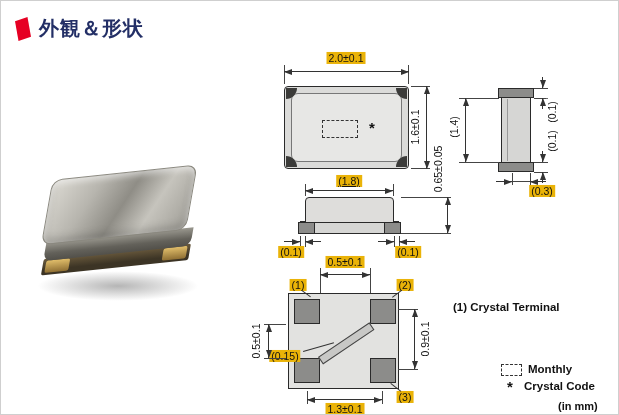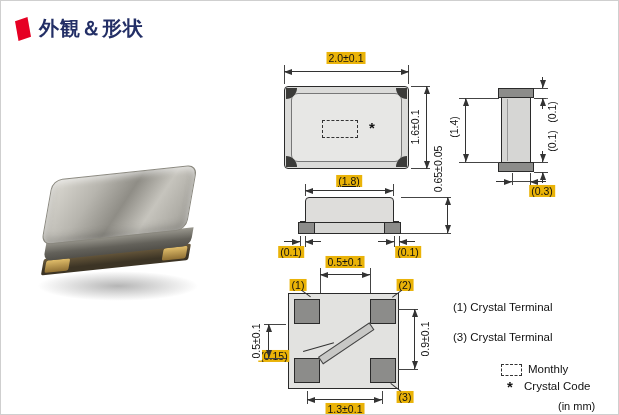--- a/index.html
+++ b/index.html
@@ -29,21 +29,21 @@
   .arr-l::before{content:"";position:absolute;left:0;top:-3.5px;border-style:solid;border-width:3px 8px 3px 0;border-color:transparent #333 transparent transparent;}
   .arr-d{position:absolute;width:0;border-left:1px solid #333;}
   .arr-d::after{content:"";position:absolute;bottom:0;left:-3.5px;border-style:solid;border-width:8px 3px 0 3px;border-color:#333 transparent transparent transparent;}
   .arr-u{position:absolute;width:0;border-left:1px solid #333;}
   .arr-u::before{content:"";position:absolute;top:0;left:-3.5px;border-style:solid;border-width:0 3px 8px 3px;border-color:transparent transparent #333 transparent;}
   .lbl{position:absolute;font-size:10.5px;white-space:nowrap;background:#eab308;padding:0 2px;line-height:1.15;
        transform:translate(-50%,-50%);}
   .lblv{position:absolute;font-size:10.5px;white-space:nowrap;background:#fff;padding:0 2px;line-height:1.15;
        transform:translate(-50%,-50%) rotate(-90deg);}
   .mark{background:transparent;font-size:15px;font-weight:700;}
-  .txt{position:absolute;font-size:11.5px;white-space:nowrap;line-height:1.15;}
+  .txt{position:absolute;font-size:11.5px;white-space:nowrap;line-height:1.15;font-weight:bold;}
   .leader{position:absolute;height:0;border-top:1px solid #333;transform-origin:0 0;}
   .corner{position:absolute;width:11px;height:11px;background:#3b3b39;}
   
   .ph-shadow{position:absolute;left:14px;top:102px;width:162px;height:30px;
     background:radial-gradient(ellipse at center,rgba(25,25,25,.32) 0%,rgba(25,25,25,0) 70%);}
   .ph-grp{position:absolute;left:10px;top:6px;width:172px;height:112px;transform:rotate(-6deg);}
   .ph-base{position:absolute;left:6px;top:76px;width:148px;height:16px;transform:skewX(-16deg);
     background:linear-gradient(#6a5a3d,#3c3425 70%);border-radius:2px;}
   .ph-term{position:absolute;top:2px;width:24px;height:12px;border-radius:2px;
     background:linear-gradient(#e0bd6a,#8f6f33);}
@@ -154,21 +154,21 @@
   <div class="dh" style="left:319px;top:273px;width:50px;"></div>
   <div class="lbl" style="left:344px;top:261px;">0.5±0.1</div>
 
   <div class="rect" style="left:287px;top:292px;width:111px;height:96px;background:#e2e2e0;"></div>
   <div class="pad" style="left:293px;top:298px;width:26px;height:25px;border-width:1.3px;"></div>
   <div class="pad" style="left:369px;top:298px;width:26px;height:25px;border-width:1.3px;"></div>
   <div class="pad" style="left:293px;top:357px;width:26px;height:25px;border-width:1.3px;"></div>
   <div class="pad" style="left:369px;top:357px;width:26px;height:25px;border-width:1.3px;"></div>
   <div style="position:absolute;left:317px;top:356px;width:62px;height:9px;background:#c8c8c6;border:1px solid #444;box-sizing:border-box;transform:rotate(-34deg);transform-origin:0 0;"></div>
   <div class="leader" style="left:302px;top:350px;width:32px;transform:rotate(-16deg);"></div>
-  <div class="lbl" style="left:273px;top:355px;">(0.15)</div>
+  <div class="lbl" style="left:284px;top:355px;">(0.15)</div>
 
   <div class="lbl" style="left:297px;top:284px;">(1)</div>
   <div class="leader" style="left:301px;top:289px;width:11px;transform:rotate(36deg);"></div>
   <div class="lbl" style="left:404px;top:284px;">(2)</div>
   <div class="leader" style="left:391px;top:296px;width:12px;transform:rotate(-37deg);"></div>
   <div class="lbl" style="left:404px;top:396px;">(3)</div>
   <div class="leader" style="left:390px;top:382px;width:13px;transform:rotate(38deg);"></div>
 
   <div class="ext-h" style="left:263px;top:323px;width:22px;"></div>
   <div class="ext-h" style="left:263px;top:357px;width:22px;"></div>
@@ -179,21 +179,20 @@
   <div class="ext-h" style="left:397px;top:368px;width:20px;"></div>
   <div class="dv" style="left:413px;top:308px;height:60px;"></div>
   <div class="lblv" style="left:424px;top:338px;">0.9±0.1</div>
 
   <div class="ext-v" style="left:306px;top:390px;height:13px;"></div>
   <div class="ext-v" style="left:381px;top:390px;height:13px;"></div>
   <div class="dh" style="left:306px;top:398px;width:75px;"></div>
   <div class="lbl" style="left:344px;top:408px;">1.3±0.1</div>
 
   <div class="txt" style="left:452px;top:300px;">(1) Crystal Terminal</div>
-  <div class="txt" style="left:452px;top:330px;">(3) Crystal Terminal</div>
 
   <div style="position:absolute;left:500px;top:363px;width:21px;height:12px;border:1.2px dashed #333;box-sizing:border-box;"></div>
   <div class="txt" style="left:527px;top:362px;">Monthly</div>
   <div class="txt" style="left:506px;top:377px;font-size:15px;font-weight:700;">*</div>
   <div class="txt" style="left:523px;top:379px;">Crystal Code</div>
 
   <div class="txt" style="left:557px;top:399px;font-size:11px;">(in mm)</div>
 
 </div>
 

